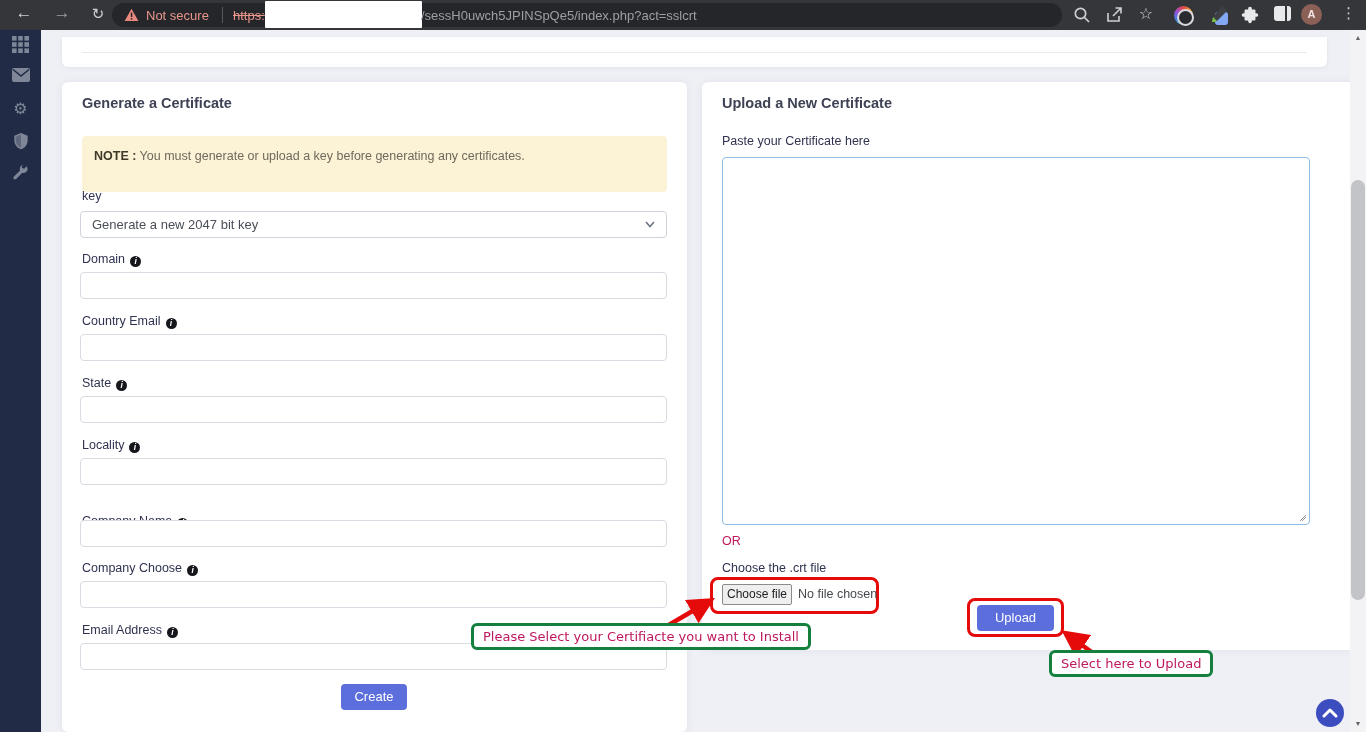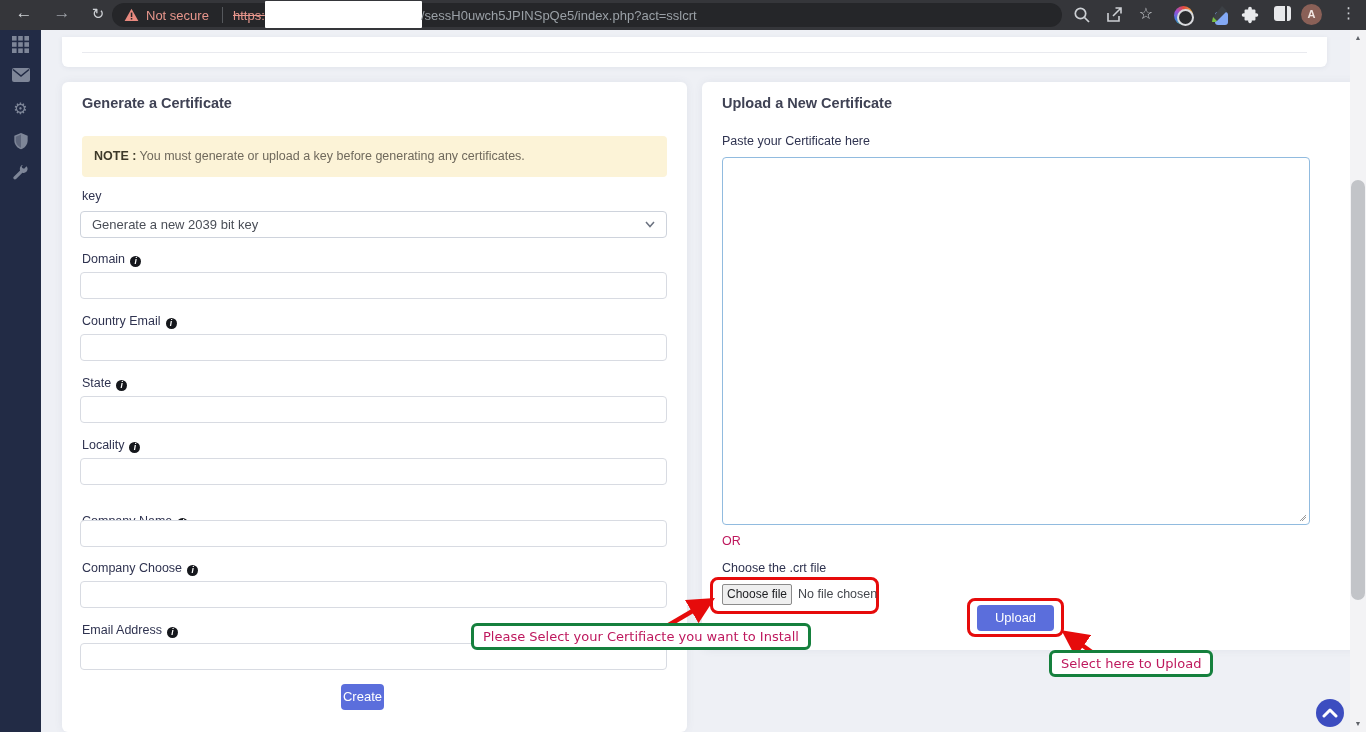--- a/index.html
+++ b/index.html
@@ -43,31 +43,31 @@
   .sb-thumb { position:absolute; left:1px; top:150px; width:14px; height:420px; background:#c2c4c8; border-radius:7px; cursor:pointer; }
 
   
   .top-card { position:absolute; left:62px; top:37px; width:1265px; height:30px; background:#ffffff; border-radius:0 0 6px 6px; box-shadow:0 1px 5px rgba(80,90,120,.08); }
   .top-card-divider { position:absolute; left:20px; right:20px; top:15px; height:1px; background:#e9eaef; }
   .card { position:absolute; background:#ffffff; border-radius:6px; box-shadow:0 0 8px rgba(80,90,120,.08); }
   .card-left { left:62px; top:82px; width:625px; height:650px; }
   .card-right { left:702px; top:82px; width:674px; height:568px; }
   .card-title { position:absolute; left:20px; top:13px; font-size:14.5px; font-weight:bold; color:#3f4254; }
 
-  .note { position:absolute; left:20px; top:54px; width:585px; height:41px; background:#fcf3d7; border-radius:4px; font-size:12.5px; line-height:41px; padding-left:12px; color:#6f695c; white-space:nowrap; overflow:hidden; }
+  .note { position:absolute; left:20px; top:54px; width:585px; height:56px; background:#fcf3d7; border-radius:4px; font-size:12.5px; line-height:41px; padding-left:12px; color:#6f695c; white-space:nowrap; overflow:hidden; }
   .note b { color:#3d3929; }
 
   .flabel { position:absolute; left:20px; font-size:12.5px; font-weight:500; color:#2f3350; white-space:nowrap; }
   .info-dot { display:inline-block; width:11px; height:11px; border-radius:50%; background:#15171c; color:#fff; font-size:8.5px; line-height:11px; text-align:center; font-weight:bold; margin-left:5px; vertical-align:-1px; font-style:italic; }
   .tinput { position:absolute; left:18px; width:587px; height:27px; border:1px solid #d8dbe2; border-radius:4px; background:#fff; font-size:13px; color:#4a4e57; padding:0 10px; outline:none; font-family:"Liberation Sans",sans-serif; }
   .kselect { position:absolute; left:18px; top:129px; width:587px; height:27px; border:1px solid #ced3dc; border-radius:4px; background:#fff; font-size:13px; color:#4a4e57; line-height:25px; padding-left:11px; cursor:pointer; }
   .kselect svg { position:absolute; right:11px; top:9px; }
 
   .btn { position:absolute; background:#5b6edc; color:#ffffff; font-size:13px; border:none; border-radius:4px; text-align:center; cursor:pointer; font-family:"Liberation Sans",sans-serif; }
-  .create-btn { left:279px; top:602px; width:43px; height:26px; line-height:26px; }
+  .create-btn { left:279px; top:602px; width:66px; height:26px; line-height:26px; }
   .upload-btn { left:275px; top:523px; width:77px; height:26px; line-height:26px; }
 
   .paste-label { position:absolute; left:20px; top:52px; font-size:12.5px; color:#2f3350; font-weight:500; }
   .cert-area { position:absolute; left:20px; top:75px; width:588px; height:368px; border:1px solid #91bbdf; border-radius:4px; background:#fff; resize:none; outline:none;
      background-image:linear-gradient(135deg, transparent 0 72%, #9a9a9a 72% 74%, transparent 74% 80%, #9a9a9a 80% 82%, transparent 82% 88%, #9a9a9a 88% 90%, transparent 90%);
      background-repeat:no-repeat; background-position:right 3px bottom 3px; background-size:11px 11px; }
   .or-label { position:absolute; left:20px; top:452px; font-size:12.5px; color:#be185d; font-weight:500; }
   .choose-label { position:absolute; left:20px; top:479px; font-size:12.5px; color:#2f3350; font-weight:500; }
 
   .red-frame { position:absolute; border:3px solid #e60b0b; border-radius:8px; }
@@ -182,21 +182,21 @@
     <div class="top-card-divider"></div>
   </div>
 
   <div class="card card-left">
     <div class="card-title">Generate a Certificate</div>
 
     <div class="note"><b>NOTE :</b><span> You must generate or upload a key before generating any certificates.</span></div>
 
     <div class="flabel" style="top:107px">key</div>
     <div class="kselect">
-      <span>Generate a new 2039 bit key</span>
+      <span>Generate a new 2047 bit key</span>
       <svg width="10" height="7" viewBox="0 0 10 7">
           <path d="M1 1 L5 5.5 L9 1" fill="none" stroke="#6b7280" stroke-width="1.5"></path>
         </svg>
     </div>
 
     <div class="flabel" style="top:170px"><span>Domain</span><span class="info-dot">i</span></div>
     <input class="tinput" style="top: 190px;">
 
     <div class="flabel" style="top:232px"><span>Country Email</span><span class="info-dot">i</span></div>
     <input class="tinput" style="top: 252px;">

